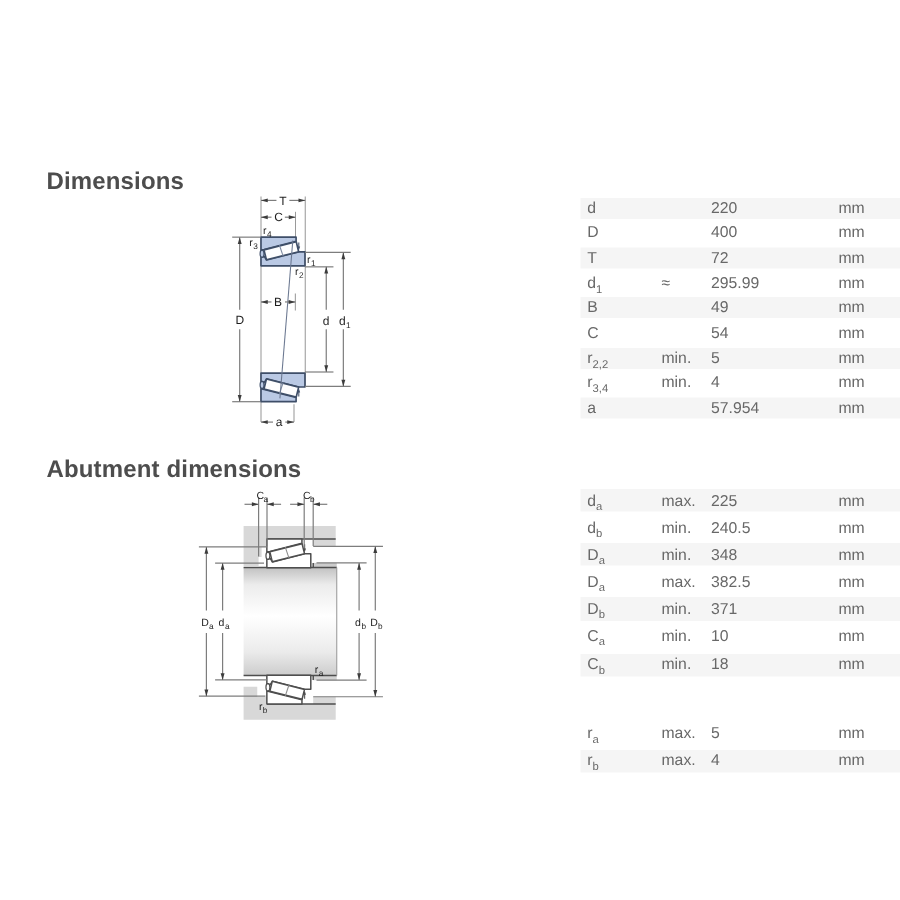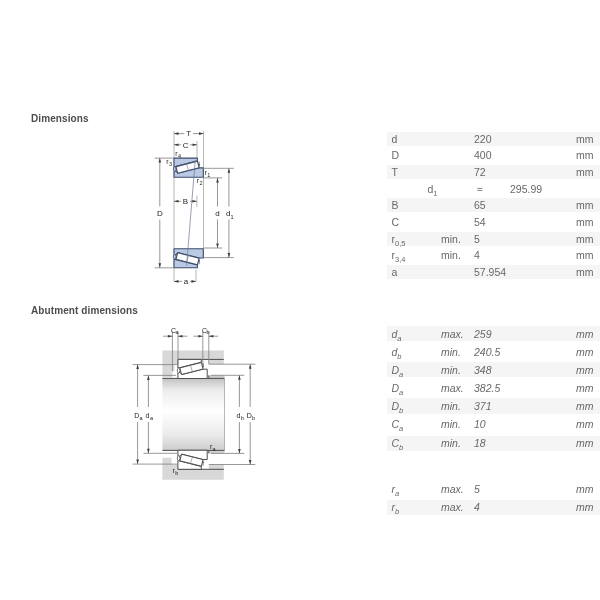--- a/index.html
+++ b/index.html
@@ -1,22 +1,22 @@
 <!DOCTYPE html>
 <html><head>
 <meta charset="utf-8">
 <style>
   html,body{margin:0;padding:0;background:#fff;width:600px;height:600px;overflow:hidden;}
   body{font-family:"Liberation Sans",sans-serif;position:relative;}
-  .hd{position:absolute;left:11px;font-weight:bold;font-size:10px;color:#4d4d4d;letter-spacing:0.1px;padding-left:20px;}
+  .hd{position:absolute;left:11px;font-weight:bold;font-size:16px;color:#4d4d4d;letter-spacing:0.1px;padding-left:20px;}
   .tbl{position:absolute;left:387px;width:213px;}
   .row{position:relative;font-size:10.5px;color:#686868;}
   .row.g{background:#f5f5f5;}
   .row span{position:absolute;top:50%;transform:translateY(-50%);white-space:nowrap;}
-  .c1{left:4.5px;} .c2{left:54px;} .c3{left:87px;} .c4{left:189px;}
+  .c1{left:4.5px;} .c2{left:54px;} .c3{left:87px;} .c4{left:172px;}
   sub{font-size:7.5px;line-height:0;}
   svg{position:absolute;left:0;top:0;}
   .blue{--rf:#bac9e4;--of:#fdfdfe;--st:#3e4e68;--sw:1.1px;--clc:#7b88a0;}
   .gray{--rf:#fff;--of:#fff;--st:#4e4e4e;--sw:1px;--clc:#8a8a8a;}
   .dim{stroke:#7d7d7d;stroke-width:0.8;}
   .thin{stroke:#9a9a9a;stroke-width:0.7;}
   .edge{stroke:#4e4e4e;stroke-width:1;}
   .ar{fill:#3c3c3c;}
   .lab{font-size:8px;fill:#1d1d1d;}
   .lab2{font-size:7px;fill:#1d1d1d;}
@@ -36,60 +36,60 @@
   <div class="row" style="height:14px;margin-bottom:2.7px;">
       <span class="c1">D</span>
       <span class="c3">400</span>
       <span class="c4">mm</span>
     </div>
   <div class="row g" style="height:14px;margin-bottom:2.7px;">
       <span class="c1">T</span>
       <span class="c3">72</span>
       <span class="c4">mm</span>
     </div>
-  <div class="row" style="height:14px;margin-bottom:2.7px;margin-left:36px;">
+  <div class="row" style="height:14px;margin-bottom:2.7px;">
       <span class="c1">d<sub>1</sub></span>
       <span class="c2">≈</span>
       <span class="c3">295.99</span>
       <span class="c4">mm</span>
     </div>
   <div class="row g" style="height:14px;margin-bottom:2.7px;">
       <span class="c1">B</span>
-      <span class="c3">65</span>
+      <span class="c3">49</span>
       <span class="c4">mm</span>
     </div>
   <div class="row" style="height:14px;margin-bottom:2.7px;">
       <span class="c1">C</span>
       <span class="c3">54</span>
       <span class="c4">mm</span>
     </div>
   <div class="row g" style="height:14px;margin-bottom:2.7px;">
-      <span class="c1">r<sub>0,5</sub></span>
+      <span class="c1">r<sub>2,2</sub></span>
       <span class="c2">min.</span>
       <span class="c3">5</span>
       <span class="c4">mm</span>
     </div>
   <div class="row" style="height:14px;margin-bottom:2.7px;">
       <span class="c1">r<sub>3,4</sub></span>
       <span class="c2">min.</span>
       <span class="c3">4</span>
       <span class="c4">mm</span>
     </div>
   <div class="row g" style="height:14px;">
       <span class="c1">a</span>
       <span class="c3">57.954</span>
       <span class="c4">mm</span>
     </div>
 </div>
 
-<div class="tbl" style="top:326px;font-style:italic;">
+<div class="tbl" style="top:326px;">
   <div class="row g" style="height:15.2px;margin-bottom:2.9px;">
       <span class="c1">d<sub>a</sub></span>
       <span class="c2">max.</span>
-      <span class="c3">259</span>
+      <span class="c3">225</span>
       <span class="c4">mm</span>
     </div>
   <div class="row" style="height:15.2px;margin-bottom:2.9px;">
       <span class="c1">d<sub>b</sub></span>
       <span class="c2">min.</span>
       <span class="c3">240.5</span>
       <span class="c4">mm</span>
     </div>
   <div class="row g" style="height:15.2px;margin-bottom:2.9px;">
       <span class="c1">D<sub>a</sub></span>

